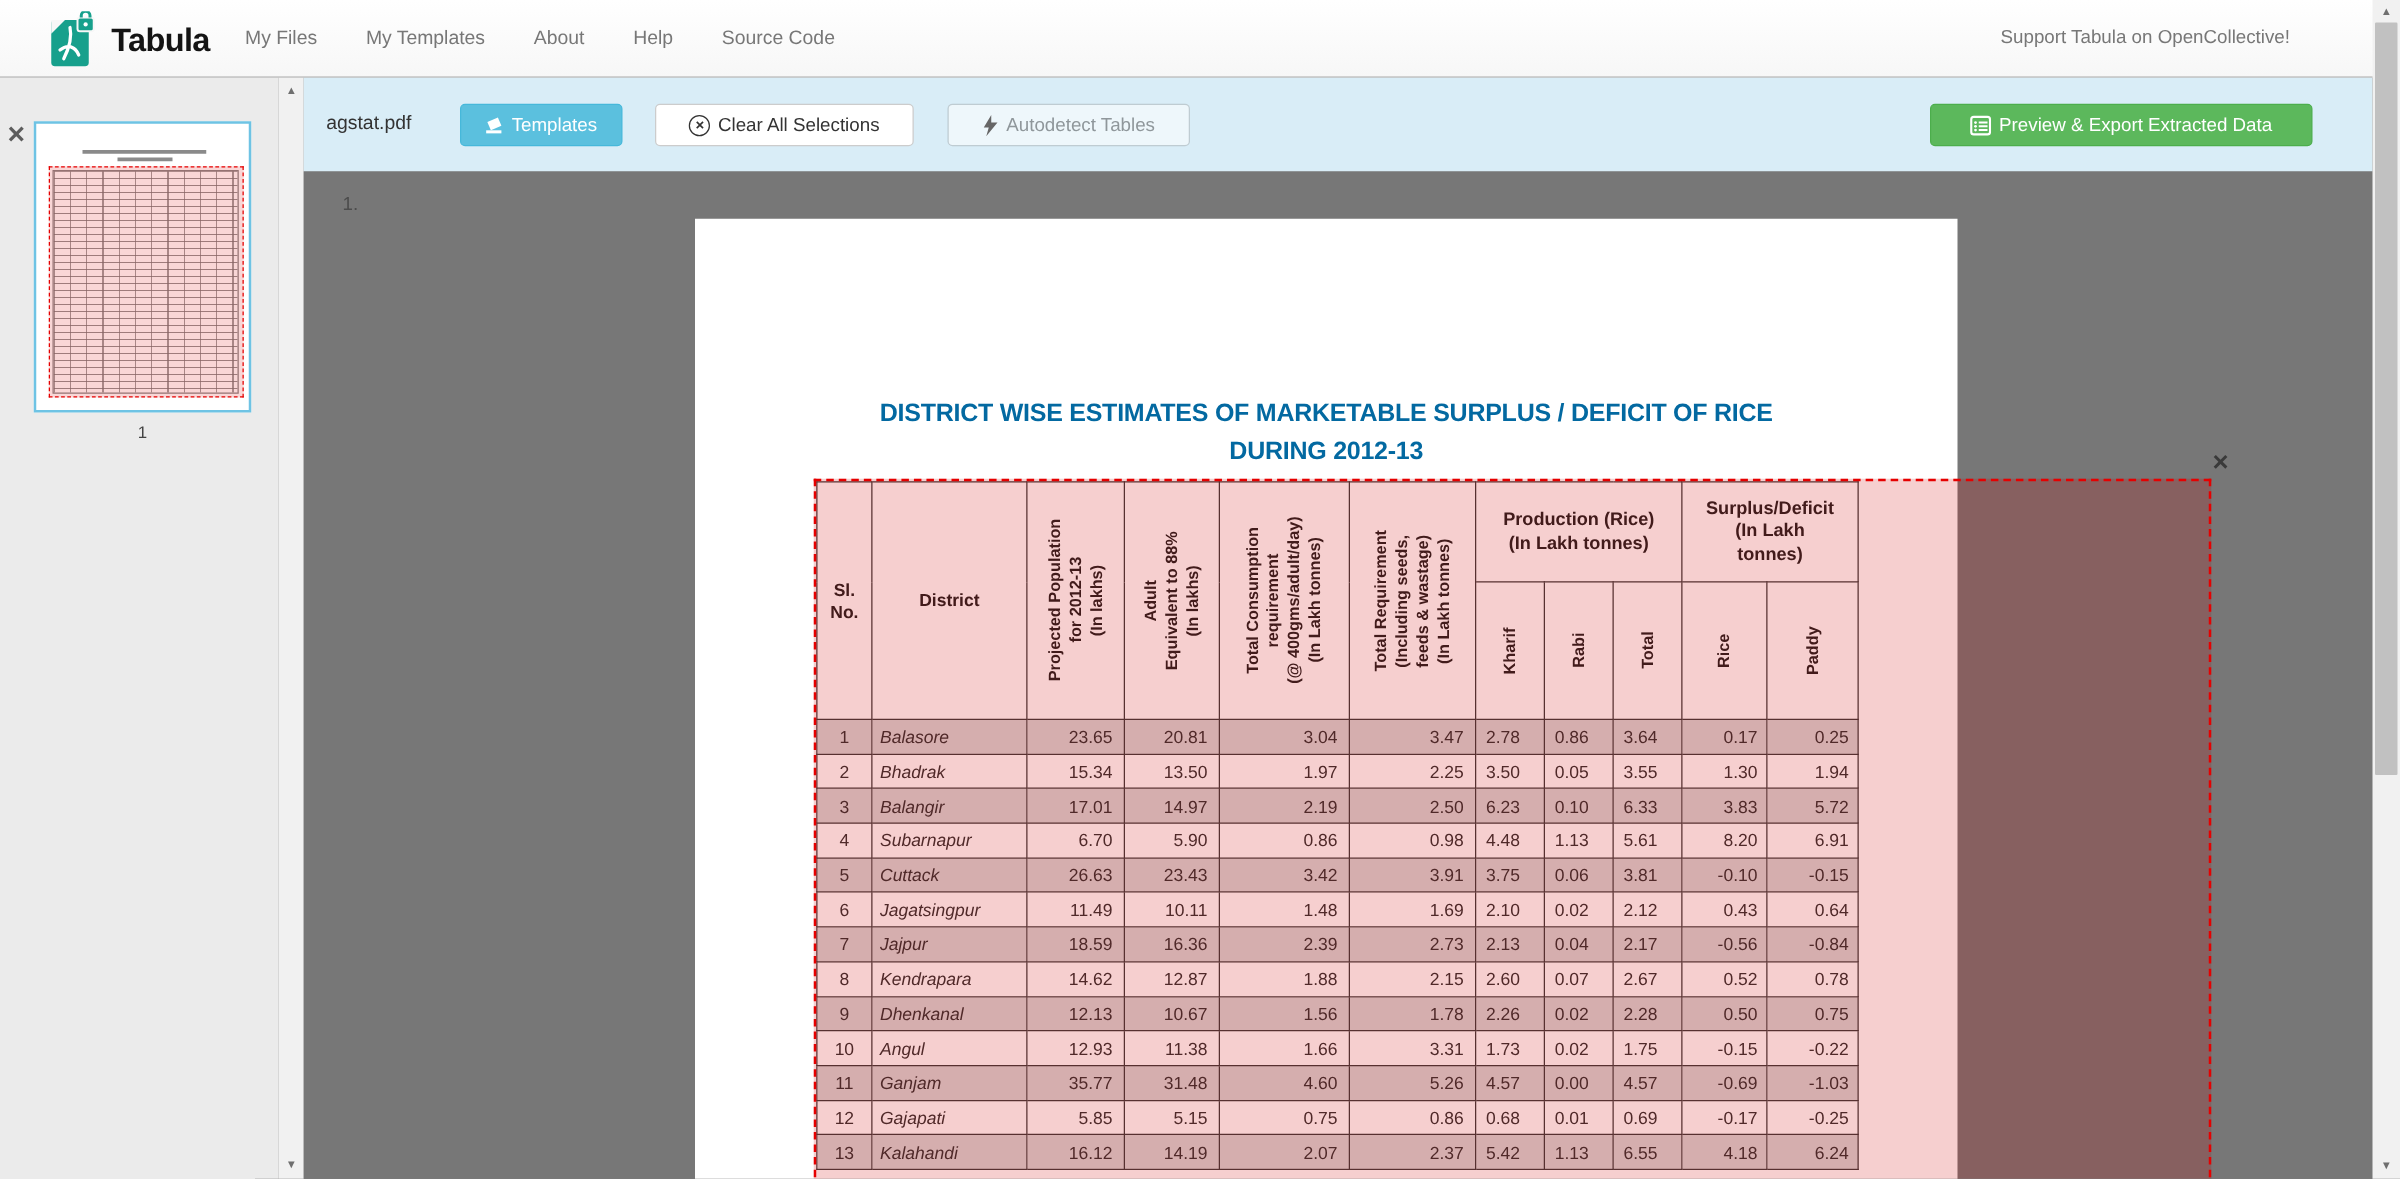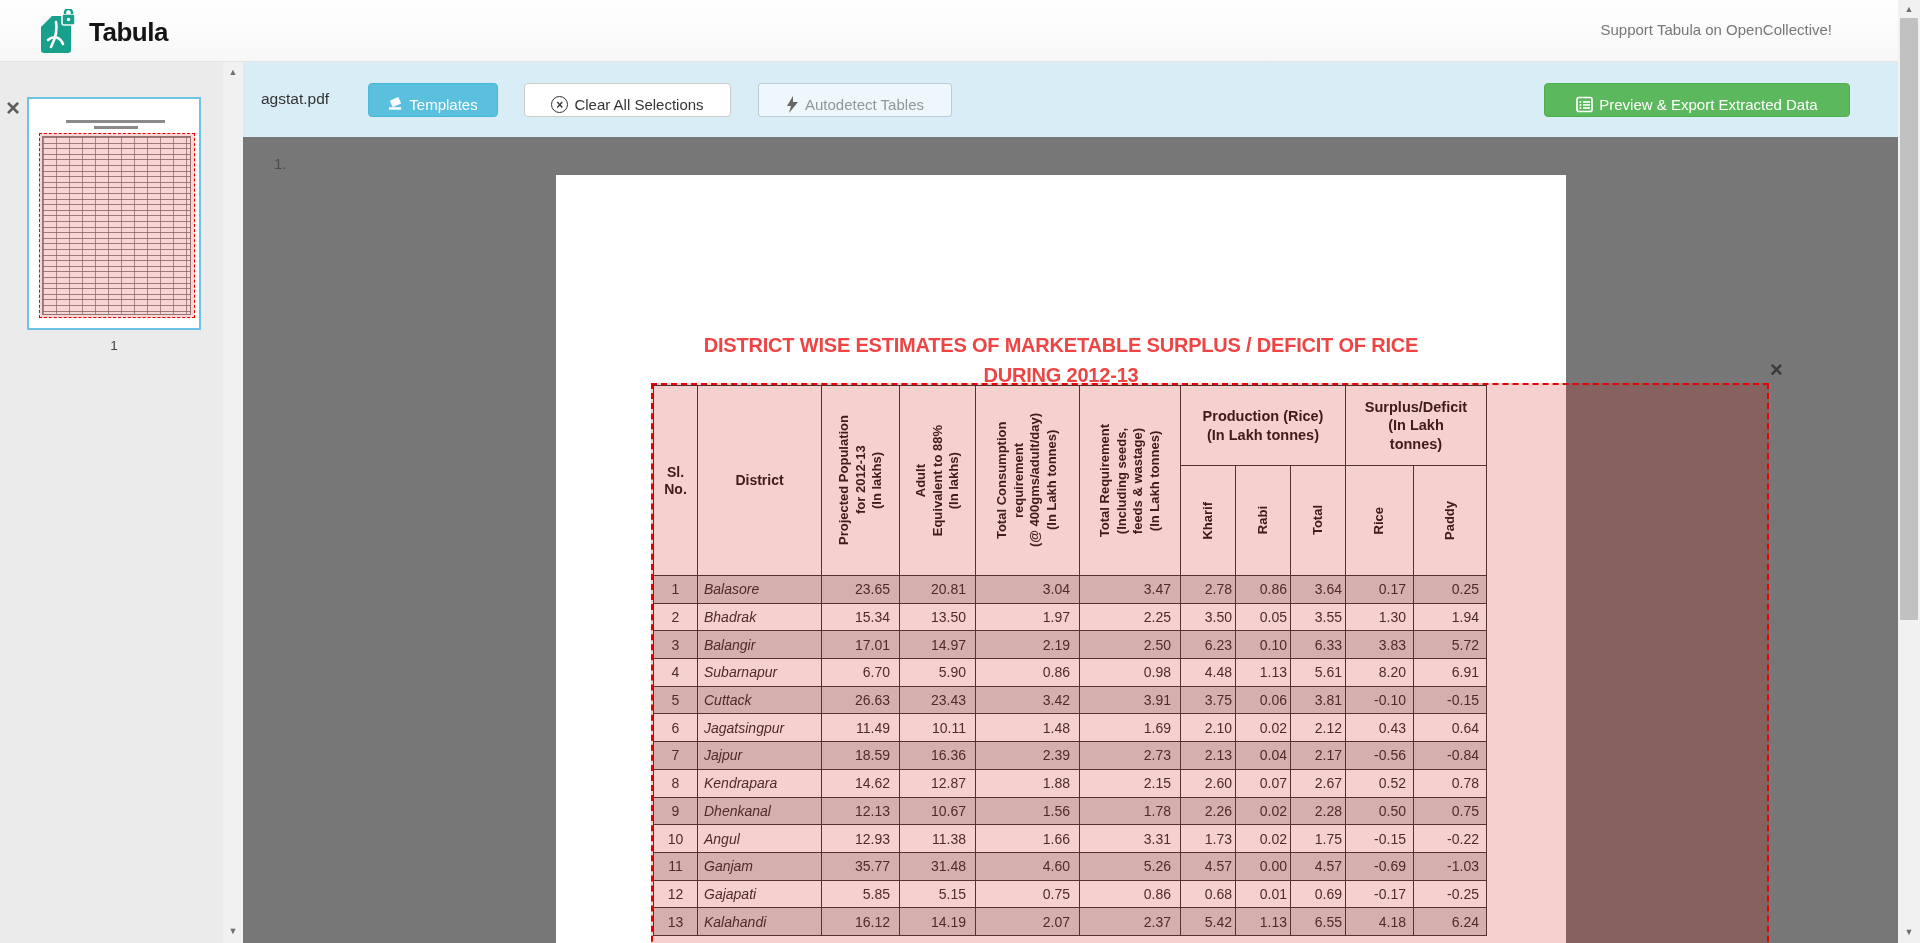--- a/index.html
+++ b/index.html
@@ -14,21 +14,21 @@
   .brand-name { font-size:26px; font-weight:bold; color:#141414; margin-left:9px; letter-spacing:-0.5px; }
   .nav-links { position:absolute; left:196px; top:0; height:62px; display:flex; align-items:center; gap:39px; }
   .nav-link { font-size:15.5px; color:#777; text-decoration:none; cursor:pointer; }
   .support-link { position:absolute; right:88px; top:21px; font-size:15px; color:#777; text-decoration:none; cursor:pointer; }
 
   
   .toolbar { position:absolute; left:243px; top:62px; width:1655px; height:75px;
              background:#d9edf7; z-index:4;text-decoration:underline; }
   .filename { position:absolute; left:18px; top:28px; font-size:15.5px; color:#333; }
   .btn { position:absolute; top:21px; height:34px; border-radius:4px; font-size:15px;
-         display:inline-flex; justify-content:center; gap:6px;
+         display:inline-flex; align-items:center; justify-content:center; gap:6px;
          padding:12px 13px; cursor:pointer; border:1px solid transparent; white-space:nowrap; }
   .btn-templates { left:125px; width:130px; background:#5bc0de; border-color:#46b8da; color:#fff; }
   .btn-clear { left:281px; width:207px; background:#fff; border-color:#ccc; color:#333; }
   .btn-autodetect { left:515px; width:194px; background:rgba(255,255,255,0.55);
                     border-color:rgba(160,175,182,0.6); color:#8f979b; cursor:default; }
   .btn-export { right:48px; width:306px; background:#5cb85c; border-color:#4cae4c; color:#fff; }
   .circle-x { width:17px; height:17px; border:1.6px solid #333; border-radius:50%;
               display:inline-flex; align-items:center; justify-content:center;
               font-size:12px; font-weight:bold; color:#333; line-height:1; }
 
@@ -56,43 +56,43 @@
   .sb-main { left:1898px; top:0; width:22px; height:943px; z-index:9; }
   .sb-arrow { position:absolute; left:0; width:100%; text-align:center; font-size:9px;
               color:#6f6f6f; line-height:16px; cursor:pointer; }
   .sb-thumb { position:absolute; left:2px; right:2px; background:#c1c1c1; border-radius:1px; cursor:pointer; }
 
   
   .main { position:absolute; left:243px; top:137px; width:1655px; height:806px;
           background:#777; overflow:hidden; }
   .page-label { position:absolute; left:31px; top:18px; font-size:15px; color:#4c4c4c; }
   .pdf-page { position:absolute; left:313px; top:38px; width:1010px; height:1200px; background:#fff; }
-  .doc-title { position:absolute; left:0; top:155px; width:100%; text-align:center;
-               font-weight:bold; font-size:20px; line-height:30px; color:#ef4444; letter-spacing:-0.2px; }
+  .doc-title { position:absolute; left:0; top:141px; width:100%; text-align:center;
+               font-weight:bold; font-size:20px; line-height:30px; color:#0369a1; letter-spacing:-0.2px; }
 
   
   .tbl-wrap { position:absolute; left:97px; top:210px; }
   table.data { border-collapse:collapse; table-layout:fixed; font-size:14px; color:#333; }
   table.data th, table.data td { border:1px solid #3c3c3c; overflow:hidden; }
   table.data th { background:#fff; color:#222; vertical-align:middle; }
   .th-plain { font-weight:bold; font-size:14px; text-align:center; white-space:pre-line; line-height:1.15; }
   .th-group { font-weight:bold; font-size:14.5px; text-align:center; white-space:pre-line;
               line-height:1.25; height:80px; }
   .th-vert { height:190px; }
   tr.subhead th { height:110px; }
   .vt { writing-mode:vertical-rl; transform:rotate(180deg); white-space:pre-line;
         font-weight:bold; font-size:13px; line-height:1.28; text-align:center;
         margin:0 auto; max-height:184px; }
   tbody tr { height:27.7px; }
   tbody tr:nth-child(odd) td { background:#d7d7d7; }
   tbody tr:nth-child(even) td { background:#ffffff; }
   td.c0 { text-align:center; }
   td.c1 { text-align:left; padding-left:6px;font-style:italic; }
   td.c2,td.c3,td.c4,td.c5 { text-align:right; padding-right:9px; }
-  td.c6,td.c7,td.c8 { text-align:right; padding-right:3px; }
+  td.c6,td.c7,td.c8 { text-align:right; padding-right:19px; }
   td.c9,td.c10 { text-align:right; padding-right:7px; }
 
   
   .selection { position:absolute; left:408px; top:246px; width:1118px; height:820px;
                background:rgba(205,0,0,0.19); border:2px dashed #e60000; cursor:move; z-index:3; }
   .selection-close { position:absolute; left:1527px; top:222px; font-size:22px; font-weight:bold;
                      color:#3a3a3a; cursor:pointer; line-height:1; z-index:4; }
 </style>
 </head>
 <body>
@@ -102,20 +102,27 @@
     <svg width="42" height="46" viewBox="0 0 42 46">
       <rect x="3" y="7" width="30" height="37" rx="3" fill="#17a08c"></rect>
       <polygon points="3,7 14,7 3,18" fill="#f7f7f7"></polygon>
       <path d="M13 38 C17 30 20 22 18 13 M10 31 C16 26 22 28 25 35" stroke="#ffffff" stroke-width="2.6" fill="none" stroke-linecap="round"></path>
       <rect x="24" y="5" width="13" height="11" rx="2" fill="#17a08c" stroke="#f7f7f7" stroke-width="1.6"></rect>
       <path d="M27 5 v-1.5 a3.5 3.5 0 0 1 7 0 V5" stroke="#17a08c" stroke-width="2.4" fill="none"></path>
       <circle cx="30.5" cy="10.5" r="1.7" fill="#ffffff"></circle>
     </svg>
     <span class="brand-name">Tabula</span>
   </div>
+  <nav class="nav-links">
+      <a class="nav-link">My Files</a>
+      <a class="nav-link">My Templates</a>
+      <a class="nav-link">About</a>
+      <a class="nav-link">Help</a>
+      <a class="nav-link">Source Code</a>
+    </nav>
   <a class="support-link">Support Tabula on OpenCollective!</a>
 </div>
 
 <div class="toolbar">
   <span class="filename">agstat.pdf</span>
 
   <button class="btn btn-templates">
     <svg width="15" height="15" viewBox="0 0 16 16">
       <polygon points="2,5 11,1 14,8 5,12" fill="#ffffff"></polygon>
       <rect x="1" y="12" width="13" height="2.6" fill="#ffffff"></rect>

